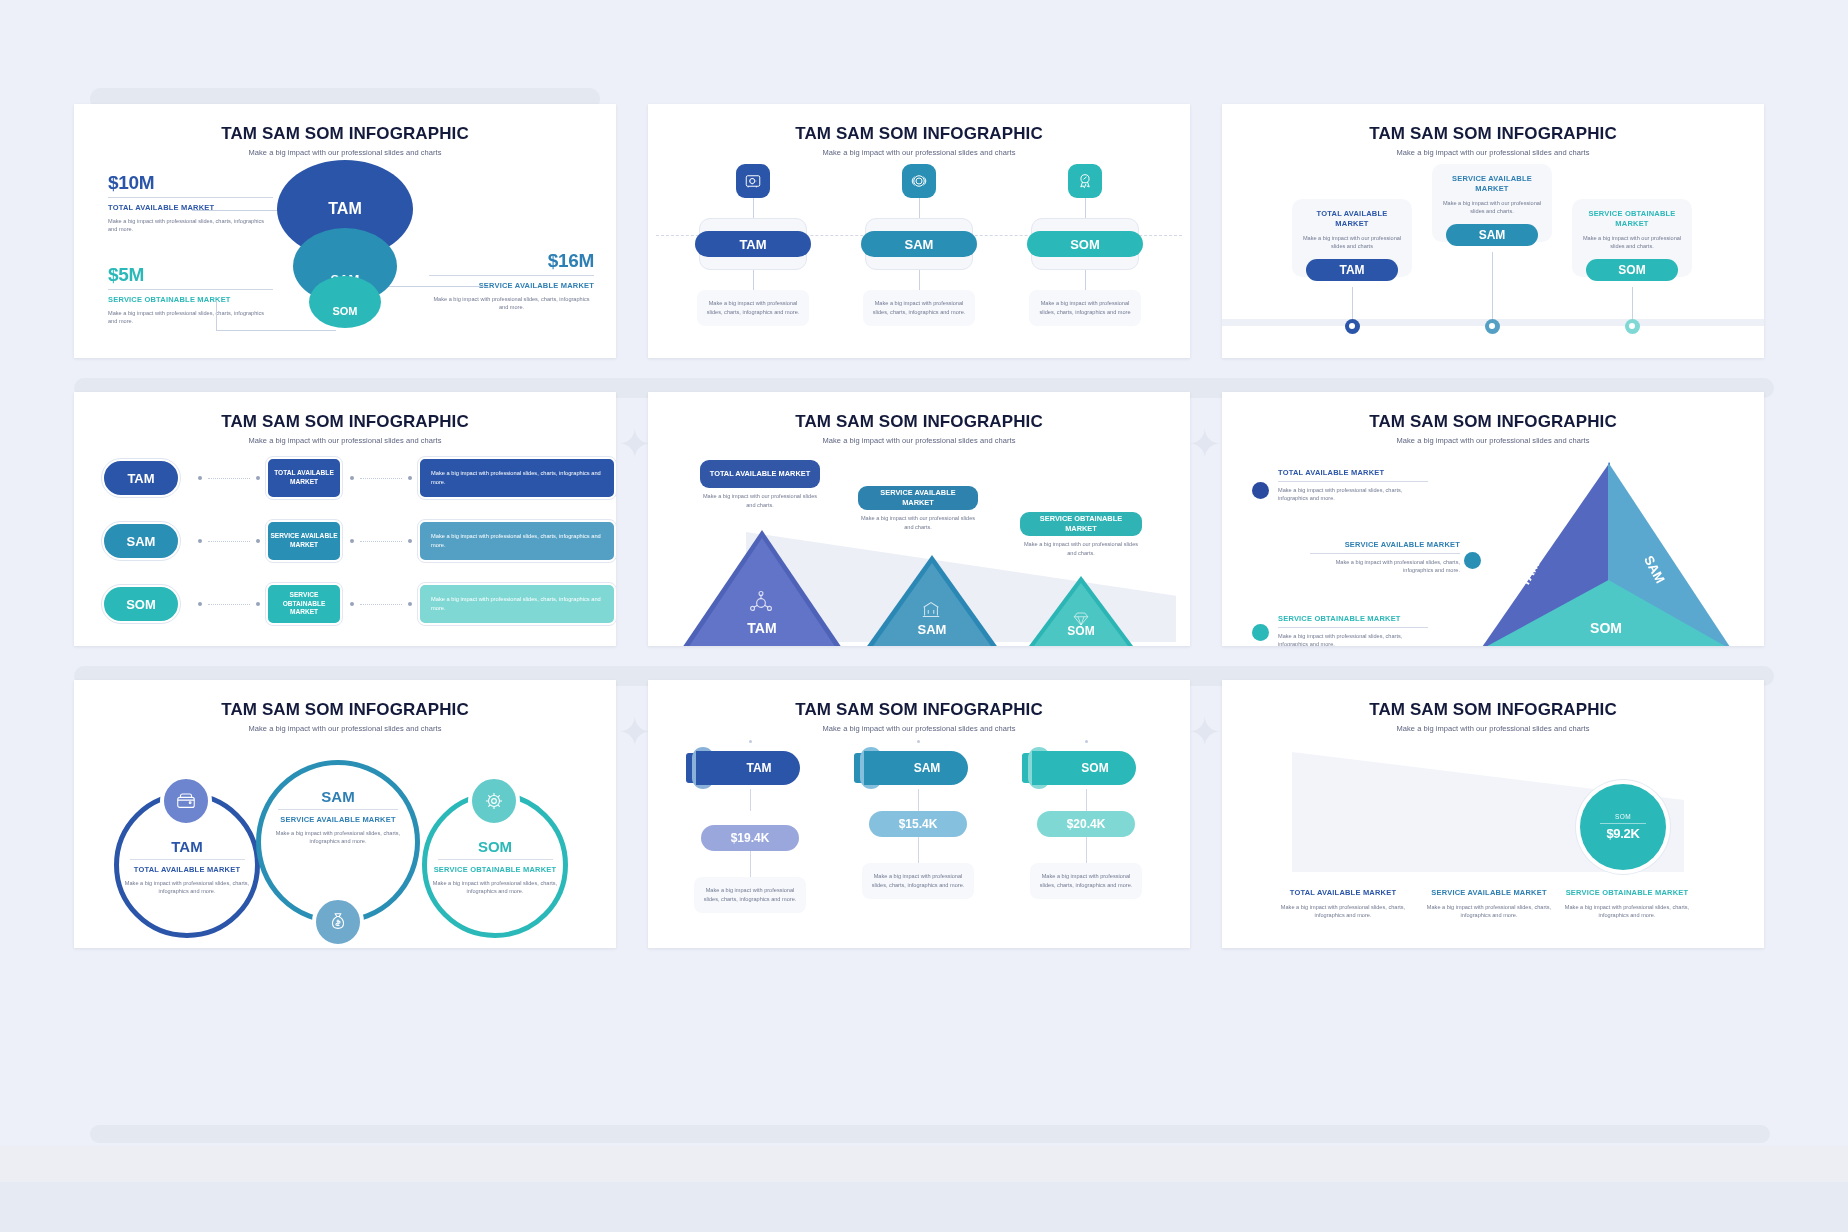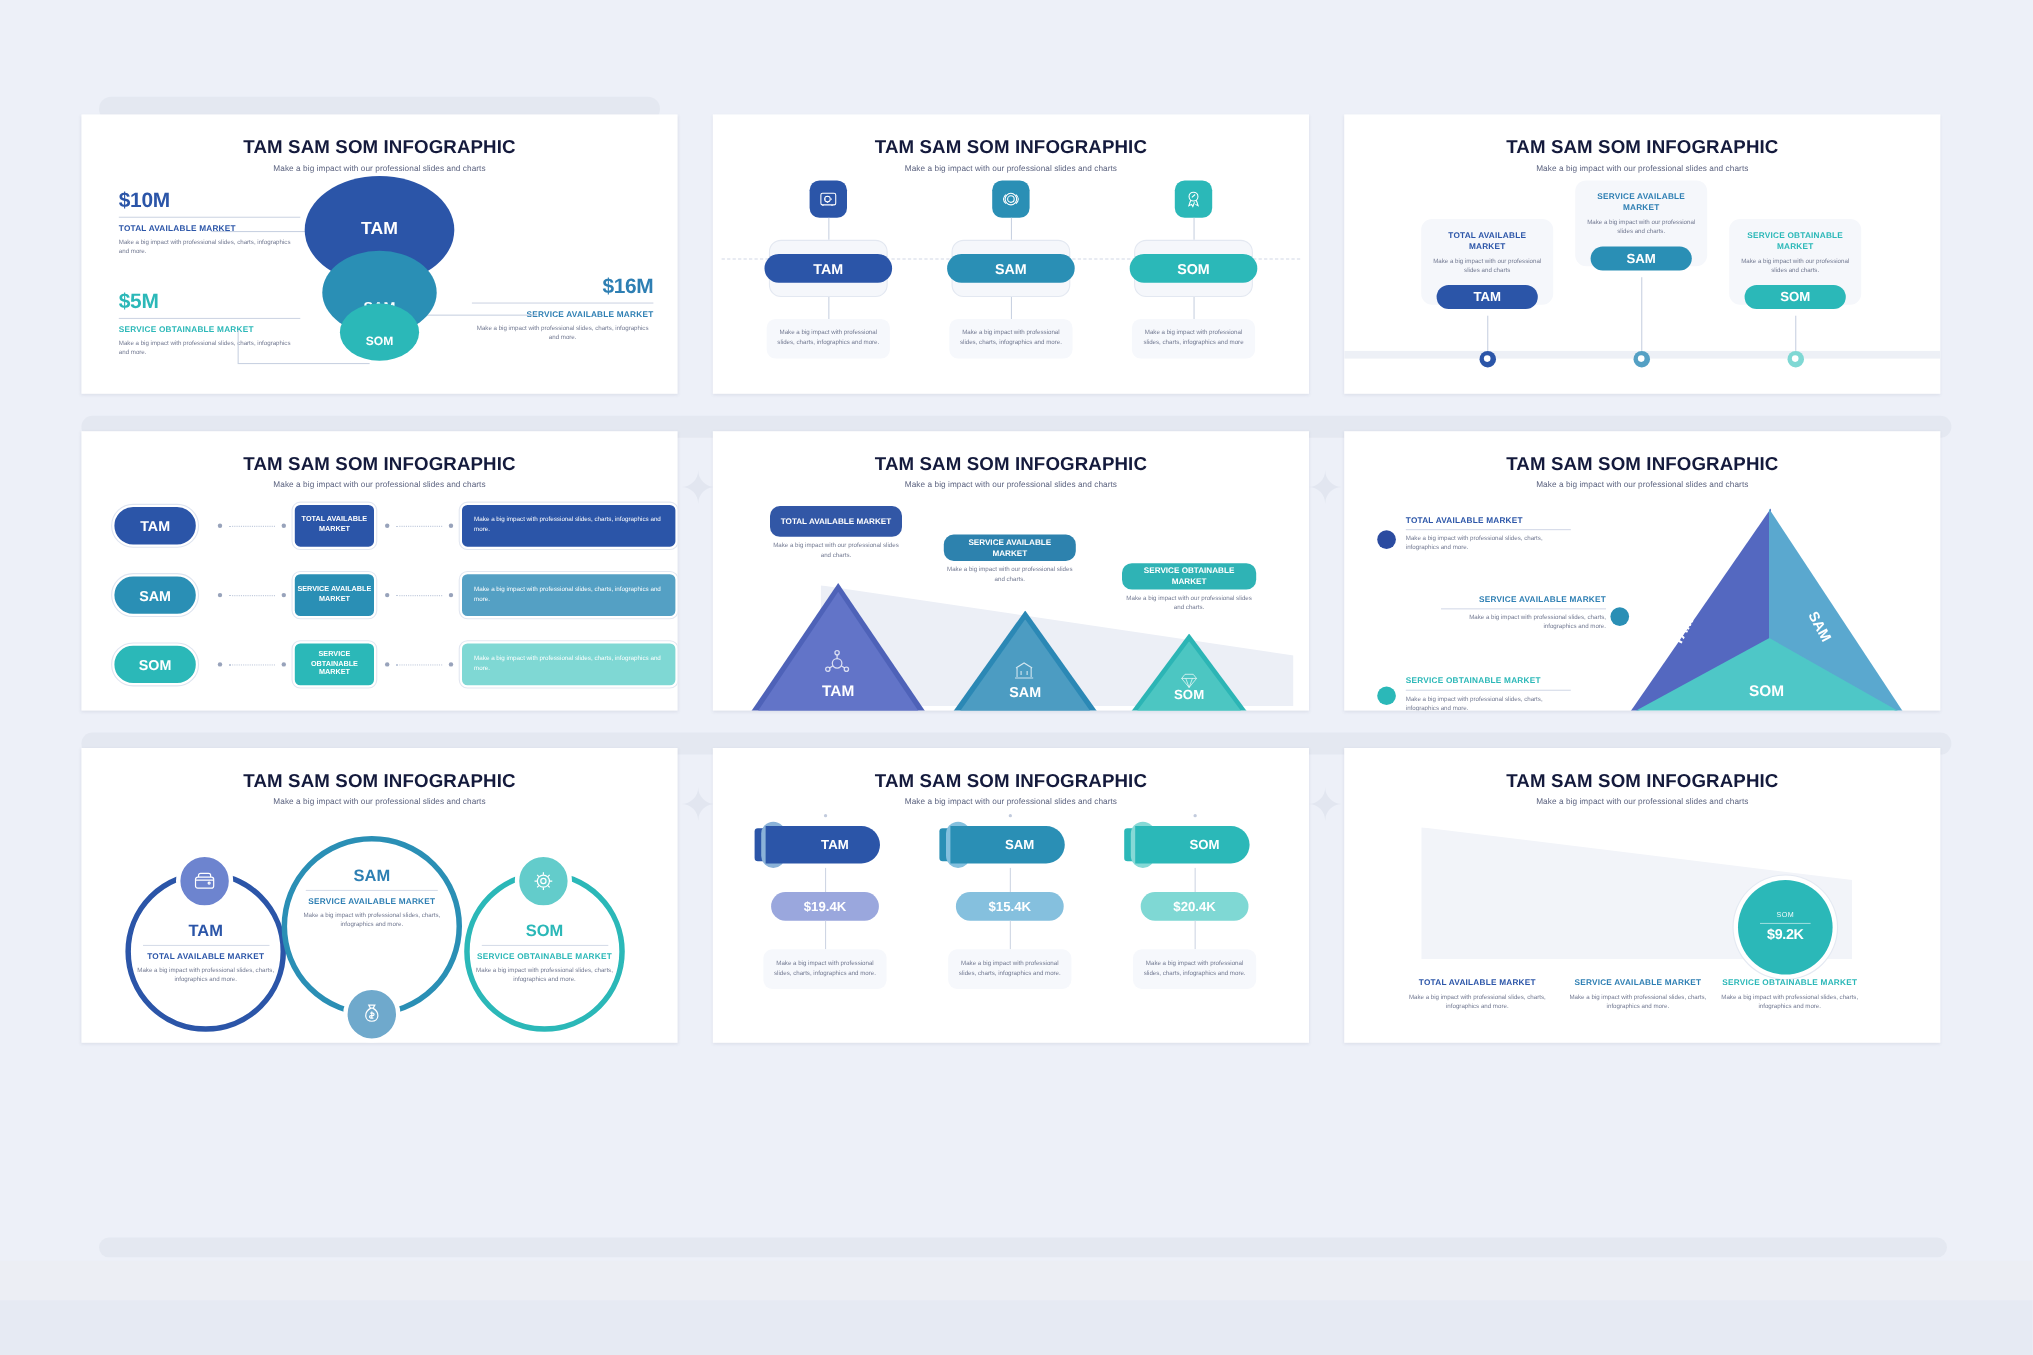--- a/index.html
+++ b/index.html
@@ -525,21 +525,21 @@
         <div class="cap" style="background:#8ab2d8;">
           <svg width="12" height="12" viewBox="0 0 24 24" fill="none" stroke="#fff" stroke-width="1.4">
               <path d="M3 9l4-5h10l4 5-9 11L3 9zM3 9h18"></path>
             </svg>
         </div>
         <div class="flag" style="background:#2b55a8;">
           <span>TAM</span>
           </div>
       </div>
       <div class="stem"></div>
-      <div class="value" style="background:#9aa7dd;">
+      <div class="value" style="background:#9aa7dd;margin-top:14px;">
         <span>$19.4K</span>
         </div>
       <div class="stem" style="height:26px;"></div>
       <div class="card">
         <p>Make a big impact with professional slides, charts, infographics and more.</p>
         </div>
     </div>
 
     <div class="col" style="left:200px;top:60px;">
       <div class="tick"></div>
@@ -601,21 +601,21 @@
     <div class="cap" style="left:46px;top:208px;">
       <div class="lbl navy">TOTAL AVAILABLE MARKET</div>
       <div class="body-txt" style="margin-top:5px;">Make a big impact with professional slides, charts, infographics and more.</div>
     </div>
 
     <div class="cap" style="left:192px;top:208px;">
       <div class="lbl blue">SERVICE AVAILABLE MARKET</div>
       <div class="body-txt" style="margin-top:5px;">Make a big impact with professional slides, charts, infographics and more.</div>
     </div>
 
-    <div class="circ" style="left:358px;top:120px;width:86px;height:86px;background:#2bb8b8;">
+    <div class="circ" style="left:358px;top:104px;width:86px;height:86px;background:#2bb8b8;">
       <div class="cname">SOM</div>
       <div class="cbar" style="width:46px;"></div>
       <div class="cval" style="font-size:13px;">$9.2K</div>
     </div>
     <div class="cap" style="left:330px;top:208px;">
       <div class="lbl teal">SERVICE OBTAINABLE MARKET</div>
       <div class="body-txt" style="margin-top:5px;">Make a big impact with professional slides, charts, infographics and more.</div>
     </div>
   </div>
 

